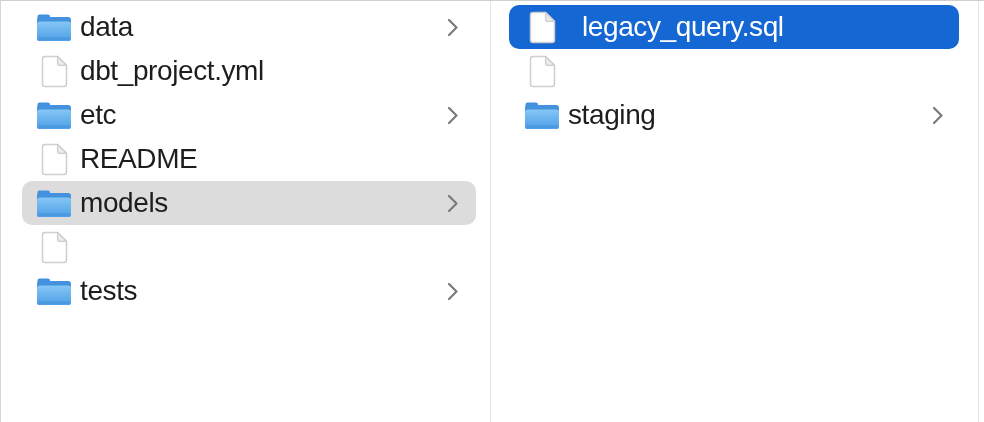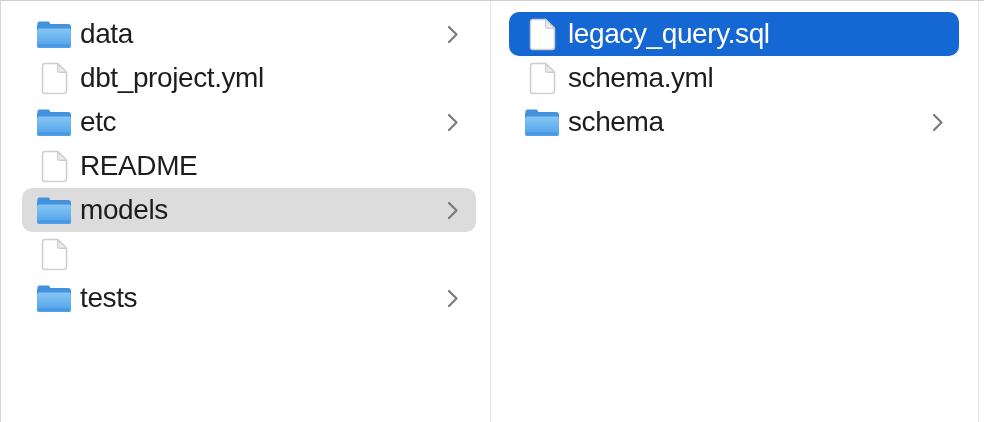--- a/index.html
+++ b/index.html
@@ -4,39 +4,39 @@
 <style>
   * { margin: 0; padding: 0; box-sizing: border-box; }
   html, body { width: 984px; height: 422px; overflow: hidden; background: #ffffff; }
   body {
     font-family: "Liberation Sans", "DejaVu Sans", sans-serif;
     border-top: 1.5px solid #cfcfcf;
     border-left: 1.5px solid #d6d6d6;
   }
   .finder { display: flex; height: 100%; background: #ffffff; }
   .column {
-    padding-top: 11px;
+    padding-top: 4px;
     border-right: 1px solid var(--divider, #e4e4e5);
     height: 100%;
   }
   .col1 { width: 490px; }
   .col2 { width: 488px; }
   .gutter { flex: 1; background: #ffffff; }
 
   .row {
     height: 44px;
     margin: 0 14px 0 21px;
     border-radius: 10px;
     display: flex;
     align-items: center;
     padding: 0 17px 0 15px;
   }
   .col2 .row { margin: 0 19px 0 18px; padding: 0 15px 0 16px; }
   .row.sel-inactive { background: var(--selection-inactive, #dcdcdc); }
-  .row.sel-active   { background: var(--selection-active, #1567d3); }
+  .row.sel-active   { background: var(--selection-active, #1567d3); gap: 14px; }
 
   .icon-box {
     width: 34px; height: 34px;
     display: flex; align-items: center; justify-content: center;
     flex: none;
   }
   .label {
     margin-left: 9px;
     font-size: 28px;
     letter-spacing: -0.4px;
@@ -225,46 +225,45 @@
       <div class="row">
     <span class="icon-box">
 
       <span style="display:flex">
         <svg width="27" height="33" viewBox="0 0 27 33">
           <path d="M1.5 4 C1.5 2.6 2.6 1.5 4 1.5 H16.6 L25.5 10.4 V29 C25.5 30.4 24.4 31.5 23 31.5 H4 C2.6 31.5 1.5 30.4 1.5 29 Z" fill="#ffffff" stroke="#cdced2" stroke-width="1.5" stroke-linejoin="round"></path>
           <path d="M16.6 1.5 V7.9 C16.6 9.3 17.7 10.4 19.1 10.4 H25.5 Z" fill="#ebebee" stroke="#cdced2" stroke-width="1.3" stroke-linejoin="round"></path>
         </svg>
       </span>
     </span>
-    <span class="label">schema.yml</span>
-    <span class="chevron" style="visibility: hidden;">
-      <svg width="13" height="21" viewBox="0 0 13 21">
-        <path d="M3 3 L10.5 10.5 L3 18" fill="none" stroke="#7a7a7e" stroke-width="2.2" stroke-linecap="round" stroke-linejoin="round"></path>
-      </svg>
-    </span>
-  </div>
-      <div class="row">
-    <span class="icon-box">
-      <span style="display:flex">
-        <svg width="34" height="27" viewBox="0 0 34 27">
-          <defs>
-            <linearGradient id="fg" x1="0" y1="0" x2="0" y2="1">
-              <stop offset="0" stop-color="#85c6f4"></stop>
-              <stop offset="1" stop-color="#4e9fe8"></stop>
-            </linearGradient>
-          </defs>
-          <rect x="0.5" y="0.5" width="12.5" height="8" rx="2" fill="#4491dd"></rect>
-          <rect x="0" y="3" width="34" height="24" rx="3" fill="#4491dd"></rect>
-          <rect x="0" y="7.5" width="34" height="19.5" rx="2.5" fill="url(#fg)"></rect>
-          <rect x="0.8" y="23.2" width="32.4" height="2.6" rx="1.3" fill="#3f90d8" opacity="0.55"></rect>
-        </svg>
-      </span>
-
-    </span>
-    <span class="label">schema</span>
+    <span class="chevron" style="visibility: hidden;">
+      <svg width="13" height="21" viewBox="0 0 13 21">
+        <path d="M3 3 L10.5 10.5 L3 18" fill="none" stroke="#7a7a7e" stroke-width="2.2" stroke-linecap="round" stroke-linejoin="round"></path>
+      </svg>
+    </span>
+  </div>
+      <div class="row">
+    <span class="icon-box">
+      <span style="display:flex">
+        <svg width="34" height="27" viewBox="0 0 34 27">
+          <defs>
+            <linearGradient id="fg" x1="0" y1="0" x2="0" y2="1">
+              <stop offset="0" stop-color="#85c6f4"></stop>
+              <stop offset="1" stop-color="#4e9fe8"></stop>
+            </linearGradient>
+          </defs>
+          <rect x="0.5" y="0.5" width="12.5" height="8" rx="2" fill="#4491dd"></rect>
+          <rect x="0" y="3" width="34" height="24" rx="3" fill="#4491dd"></rect>
+          <rect x="0" y="7.5" width="34" height="19.5" rx="2.5" fill="url(#fg)"></rect>
+          <rect x="0.8" y="23.2" width="32.4" height="2.6" rx="1.3" fill="#3f90d8" opacity="0.55"></rect>
+        </svg>
+      </span>
+
+    </span>
+    <span class="label">staging</span>
     <span class="chevron" style="visibility: visible;">
       <svg width="13" height="21" viewBox="0 0 13 21">
         <path d="M3 3 L10.5 10.5 L3 18" fill="none" stroke="#7a7a7e" stroke-width="2.2" stroke-linecap="round" stroke-linejoin="round"></path>
       </svg>
     </span>
   </div>
     </div>
   <div class="gutter"></div>
 </div>
 

